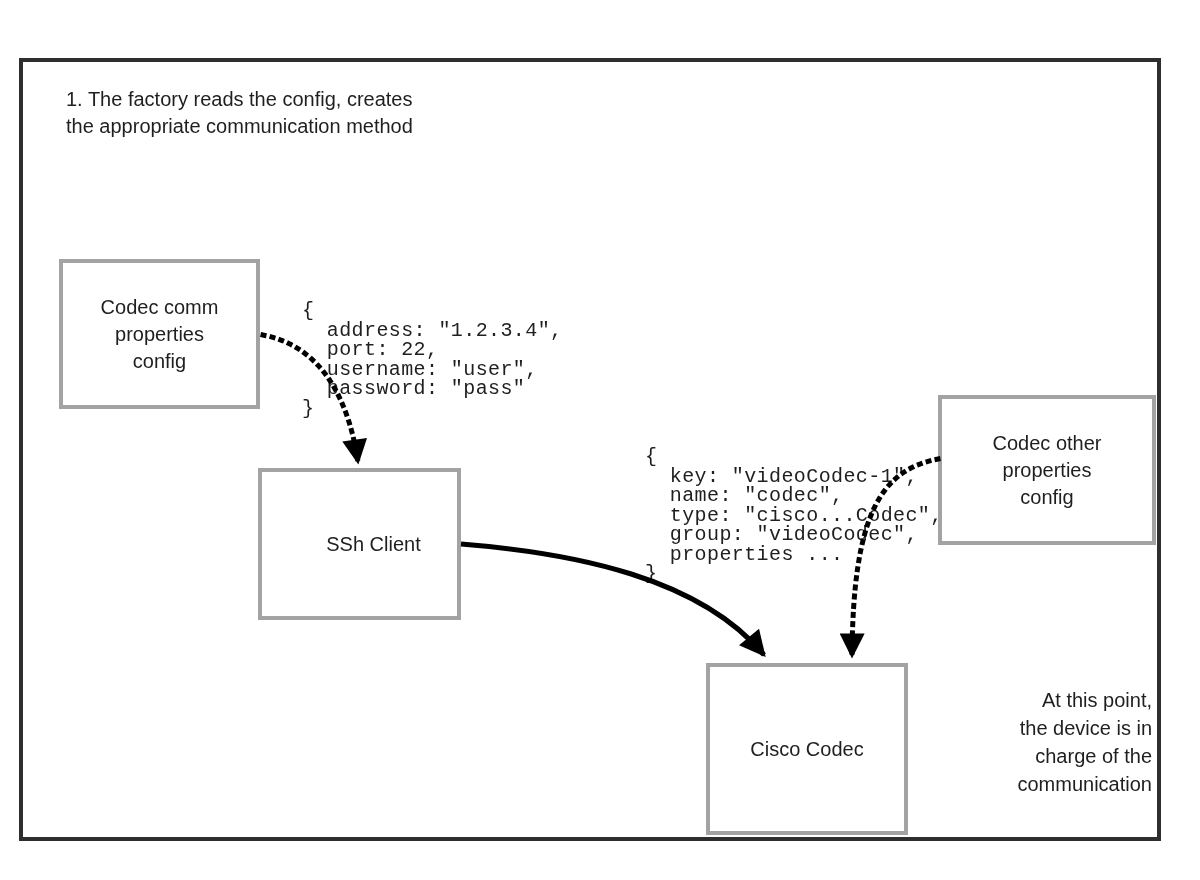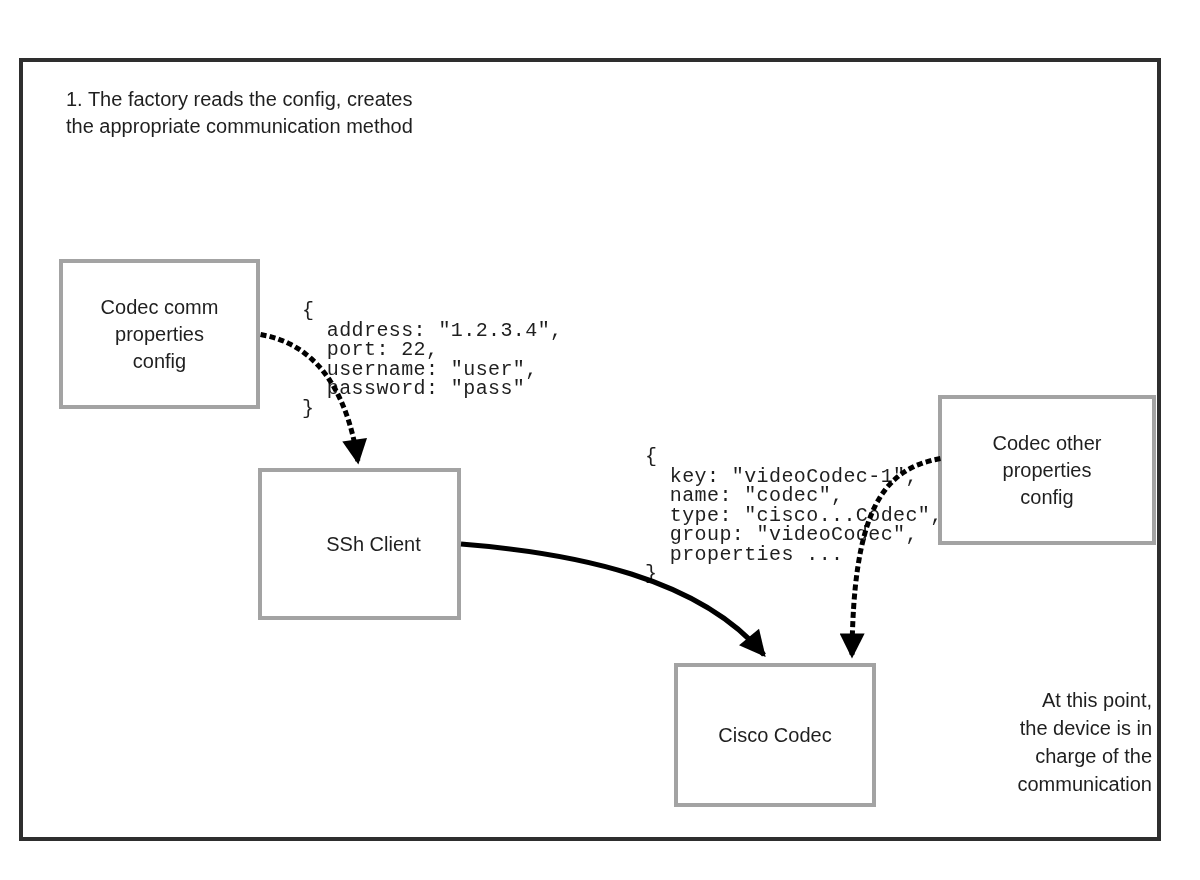--- a/index.html
+++ b/index.html
@@ -42,21 +42,21 @@
     justify-content: center;
     text-align: center;
     font-size: 20px;
     line-height: 27px;
     white-space: pre-line;
     color: #1f1f1f;
   }
   #box-codec-comm  { left: 59px;  top: 259px; width: 201px; height: 150px; }
   #box-ssh-client  { left: 258px; top: 468px; width: 203px; height: 152px; padding-left: 28px; }
   #box-codec-other { left: 938px; top: 387px; width: 218px; height: 150px; margin-top: 8px; }
-  #box-cisco-codec { left: 674px; top: 663px; width: 202px; height: 144px; }
+  #box-cisco-codec { left: 706px; top: 663px; width: 202px; height: 172px; }
 
   .code {
     position: absolute;
     font-family: "Liberation Mono", monospace;
     font-size: 20px;
     line-height: 19.5px;
     letter-spacing: 0.4px;
     white-space: pre;
     color: #1f1f1f;
   }

